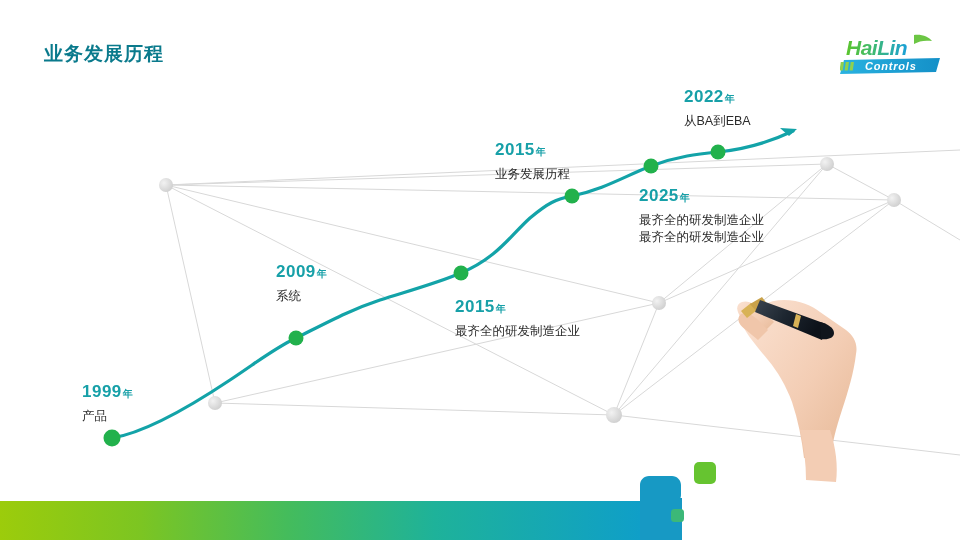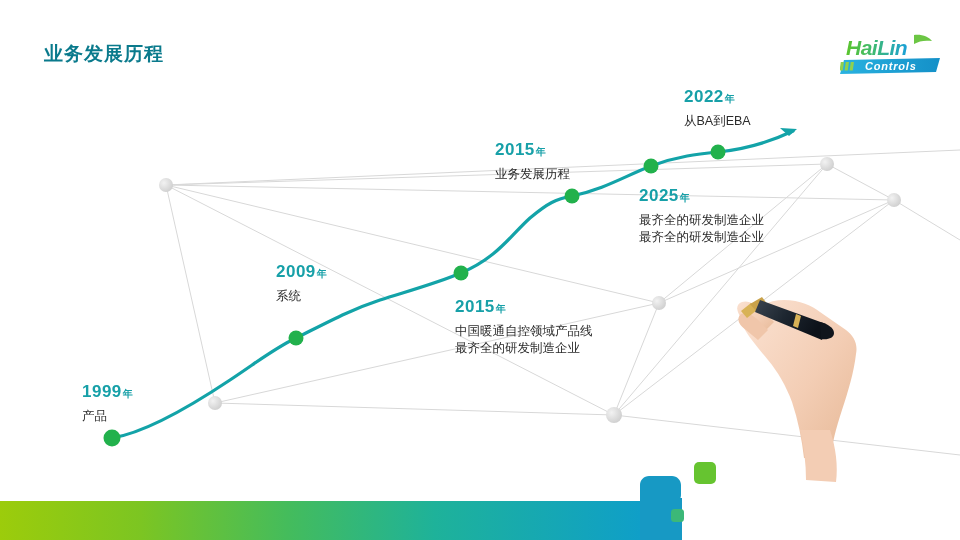--- a/index.html
+++ b/index.html
@@ -219,21 +219,20 @@
   <div class="milestone" style="left:276px; top:262px;">
     <span class="year">2009</span><span class="year-suffix">年</span>
     <div class="desc">
       <div>系统</div>
     </div>
   </div>
 
   <div class="milestone" style="left:431px; top:297px;margin-left:24px;">
     <span class="year">2015</span><span class="year-suffix">年</span>
     <div class="desc">
-      <div>中国暖通自控领域产品线</div>
       <div>最齐全的研发制造企业</div>
     </div>
   </div>
 
   <div class="milestone" style="left:495px; top:140px;">
     <span class="year">2015</span><span class="year-suffix">年</span>
     <div class="desc">
       <div>业务发展历程</div>
     </div>
   </div>

